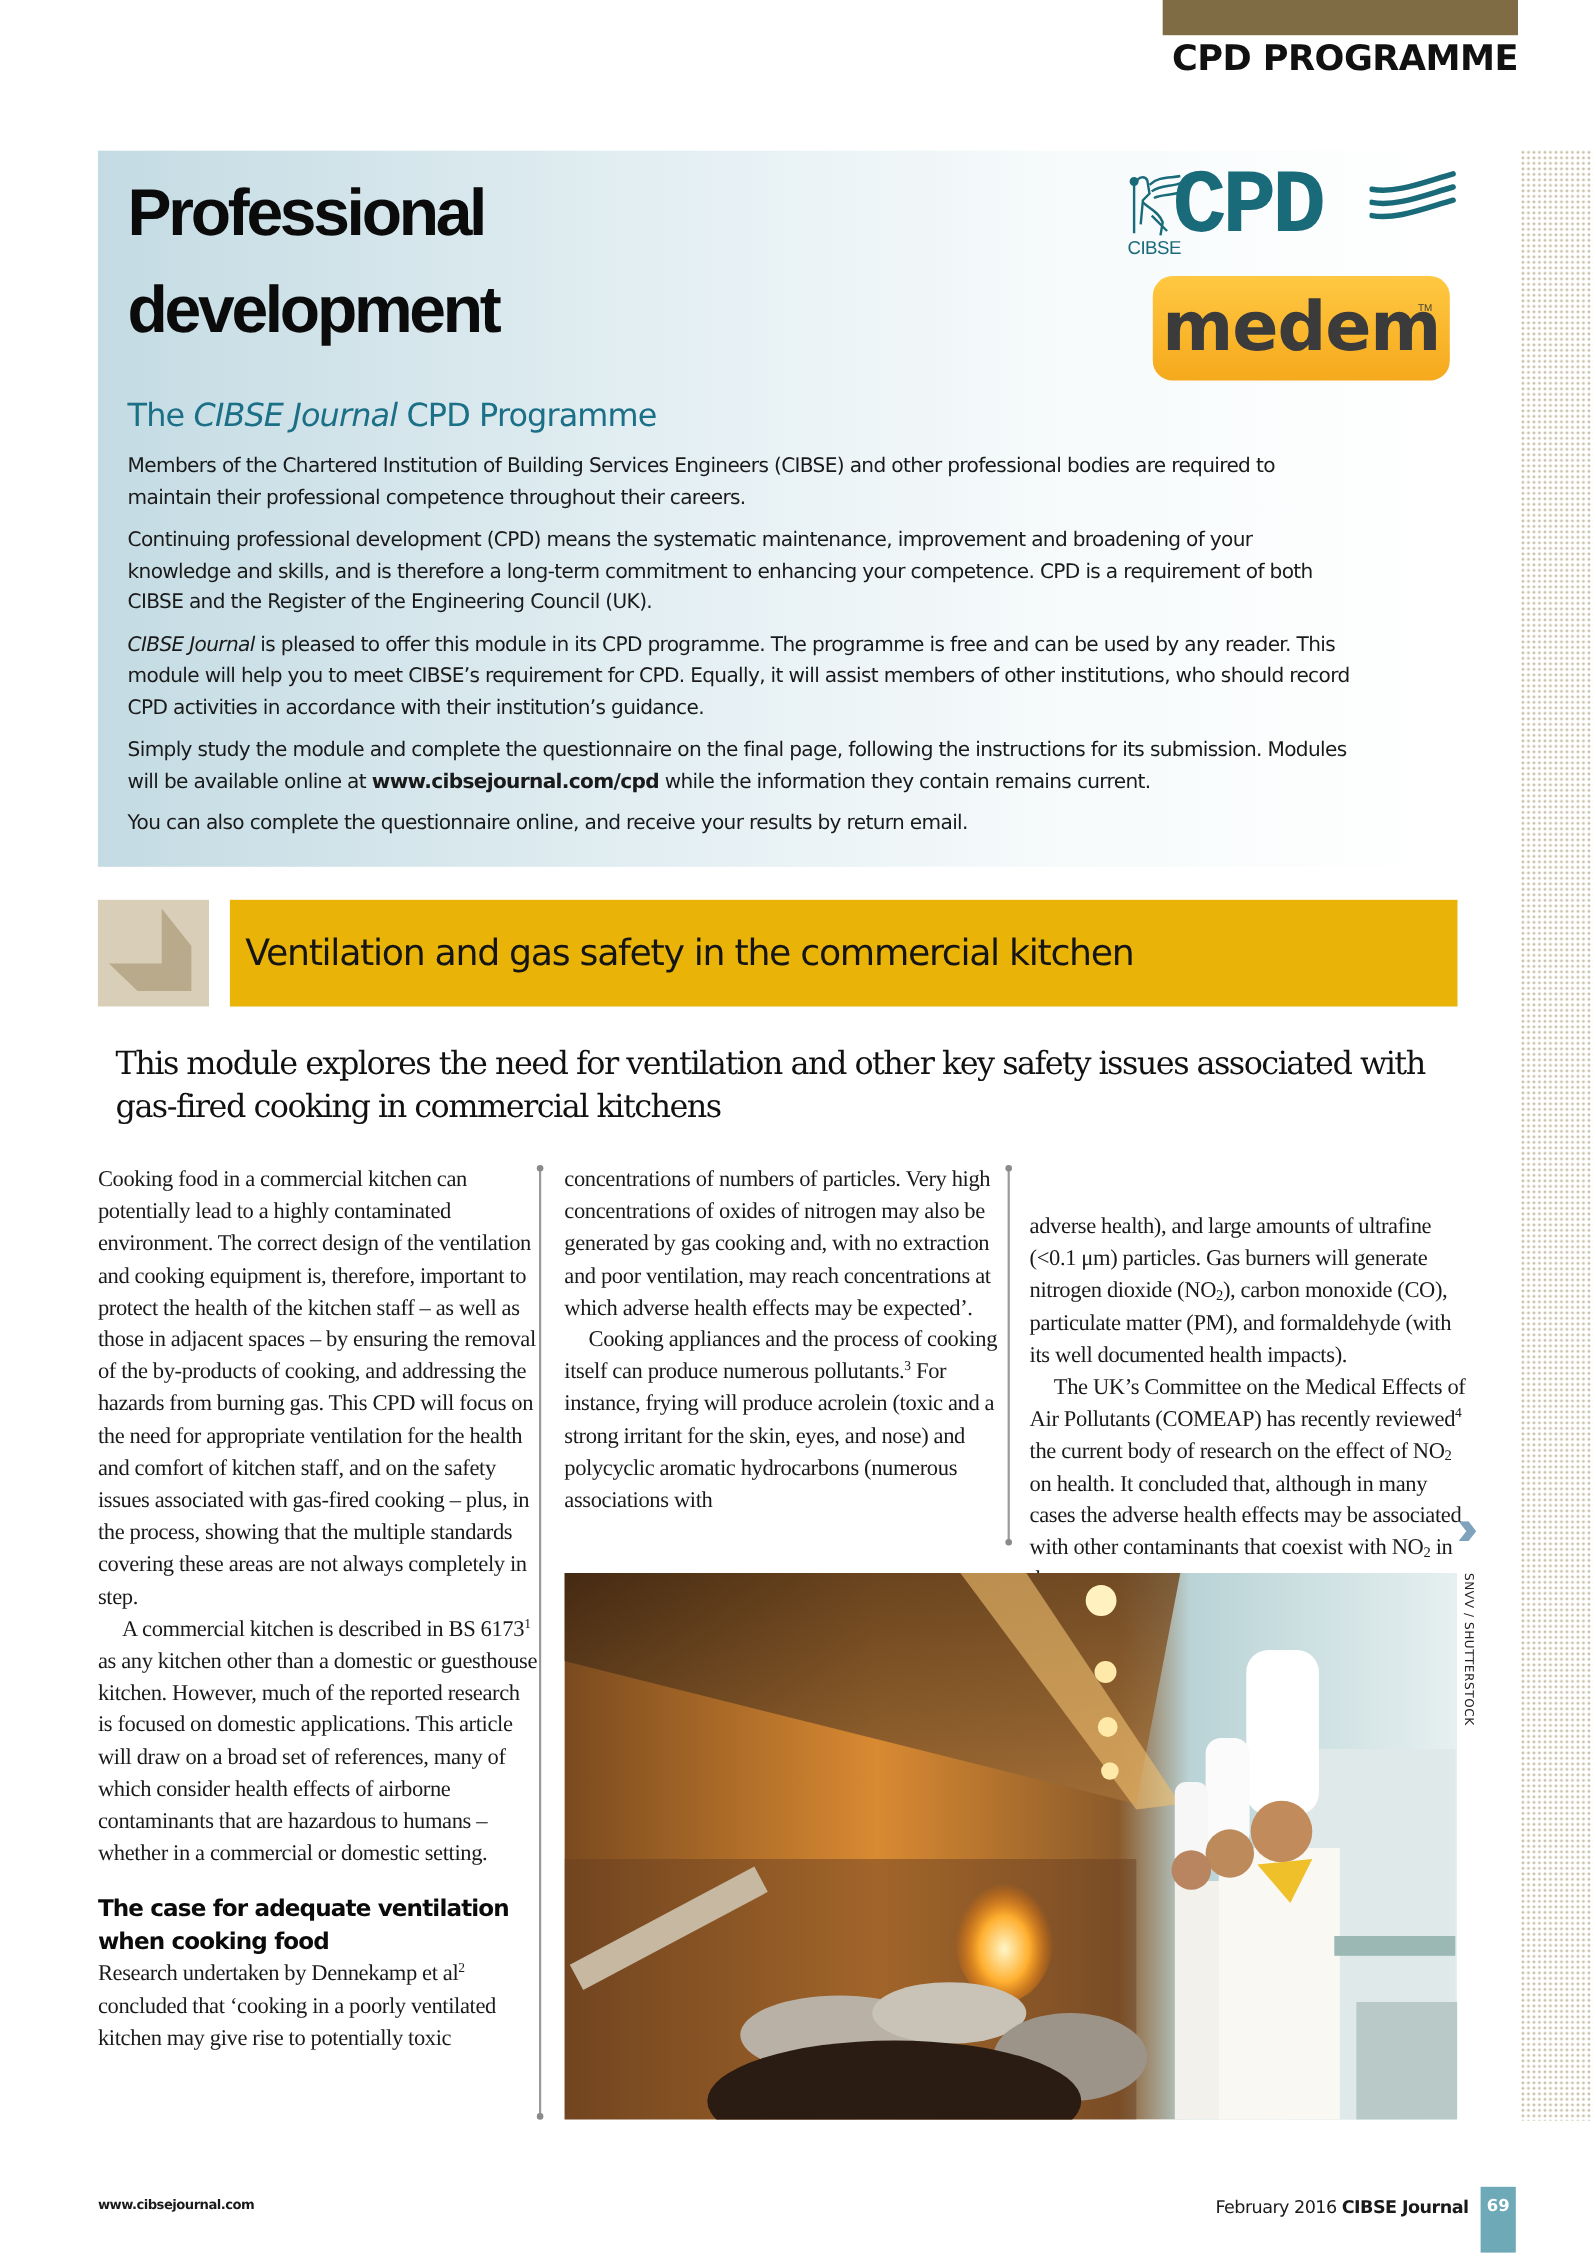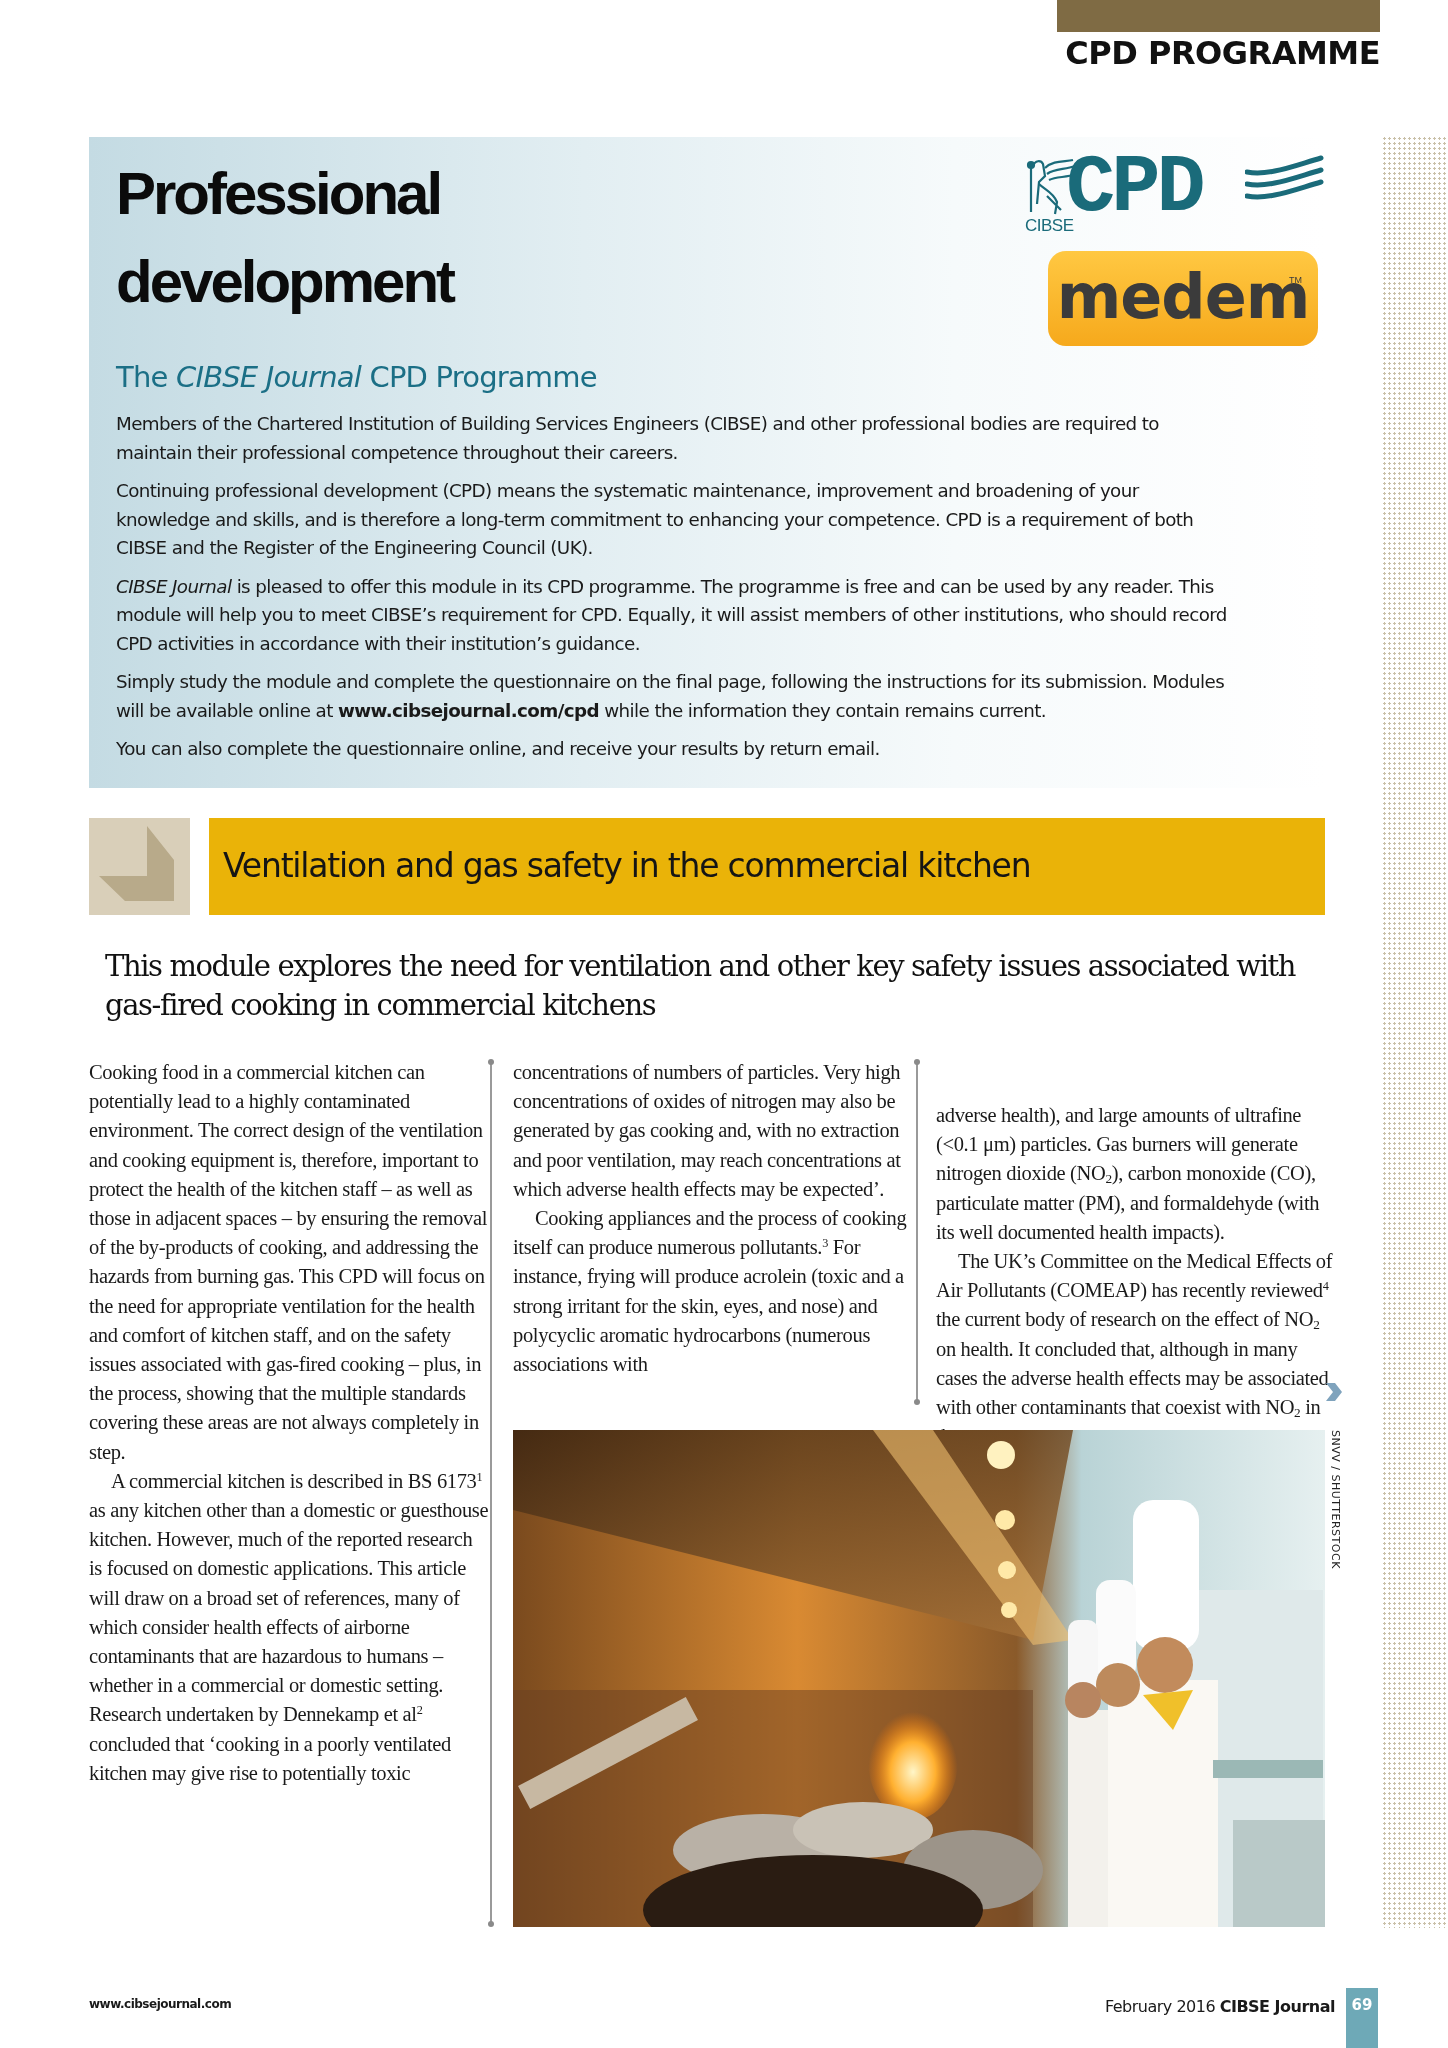--- a/index.html
+++ b/index.html
@@ -111,20 +111,21 @@
 </div>
 <div class="module-banner">
   <div class="module-title">Ventilation and gas safety in the commercial kitchen</div>
 </div>
 
 <h2 class="standfirst">This module explores the need for ventilation and other key safety issues associated with gas-fired cooking in commercial kitchens</h2>
 
 <div class="col col1">
   <p>Cooking food in a commercial kitchen can potentially lead to a highly contaminated environment. The correct design of the ventilation and cooking equipment is, therefore, important to protect the health of the kitchen staff – as well as those in adjacent spaces – by ensuring the removal of the by-products of cooking, and addressing the hazards from burning gas. This CPD will focus on the need for appropriate ventilation for the health and comfort of kitchen staff, and on the safety issues associated with gas-fired cooking – plus, in the process, showing that the multiple standards covering these areas are not always completely in step.</p>
   <p class="indent"><span>A commercial kitchen is described in BS 6173</span><sup>1</sup><span> as any kitchen other than a domestic or guesthouse kitchen. However, much of the reported research is focused on domestic applications. This article will draw on a broad set of references, many of which consider health effects of airborne contaminants that are hazardous to humans – whether in a commercial or domestic setting.</span></p>
+  <h3 class="sub-heading">The case for adequate ventilation when cooking food</h3>
   <p><span>Research undertaken by Dennekamp et al</span><sup>2</sup><span> concluded that ‘cooking in a poorly ventilated kitchen may give rise to potentially toxic</span></p>
 </div>
 
 <div class="col-rule" style="left:490px; top:1062px; height:862px;"></div>
 
 <div class="col col2">
   <p>concentrations of numbers of particles. Very high concentrations of oxides of nitrogen may also be generated by gas cooking and, with no extraction and poor ventilation, may reach concentrations at which adverse health effects may be expected’.</p>
   <p class="indent"><span>Cooking appliances and the process of cooking itself can produce numerous pollutants.</span><sup>3</sup><span> For instance, frying will produce acrolein (toxic and a strong irritant for the skin, eyes, and nose) and polycyclic aromatic hydrocarbons (numerous associations with</span></p>
 </div>
 

